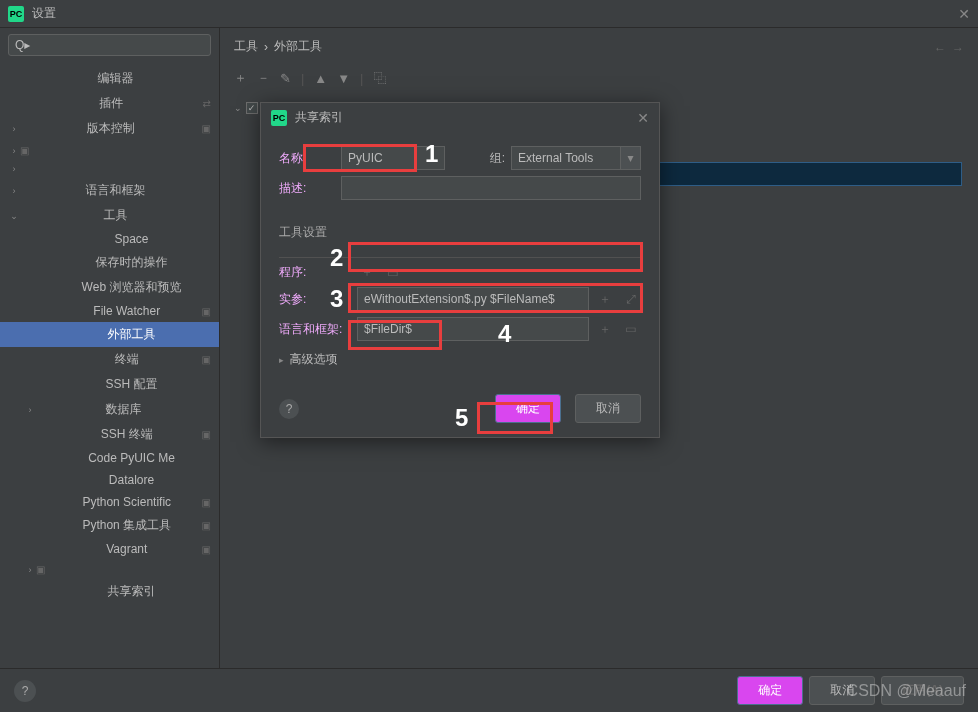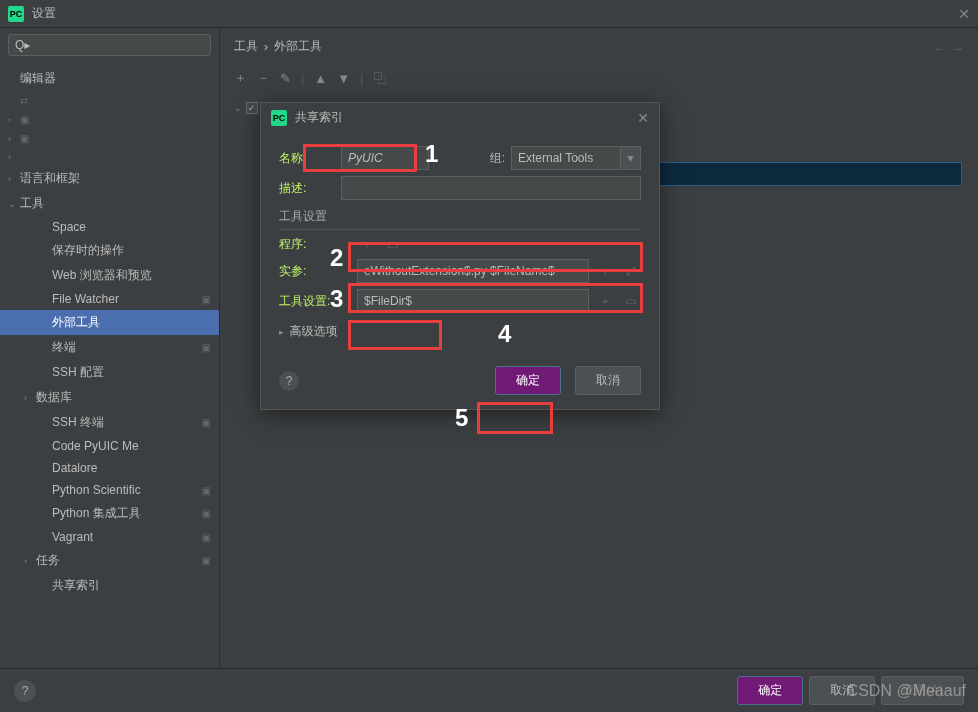--- a/index.html
+++ b/index.html
@@ -8,21 +8,21 @@
     .titlebar { height: 28px; background: #3c3f41; display: flex; align-items: center; padding: 0 8px; border-bottom: 1px solid #2b2b2b; }
     .titlebar .logo { width: 16px; height: 16px; background: #21d789; border-radius: 2px; display: flex; align-items: center; justify-content: center; color: #000; font-size: 9px; font-weight: bold; margin-right: 8px; }
     .titlebar .close { margin-left: auto; color: #888; cursor: pointer; font-size: 14px; }
     
     .layout { display: flex; height: calc(100% - 72px); }
     
     .sidebar { width: 220px; background: #3c3f41; border-right: 1px solid #2b2b2b; display: flex; flex-direction: column; }
     .search-wrap { padding: 6px 8px; display: flex; align-items: center; }
     .search-input { flex: 1; background: #45494a; border: 1px solid #5e6060; border-radius: 3px; padding: 3px 6px; color: #bbb; }
     
-    .tree { flex: 1; overflow-y: auto; padding: 4px 0; }
+    .tree { flex: 1; overflow-y: auto; padding: 4px 0; text-align: center; }
     .tree-item { display: flex; align-items: center; padding: 4px 8px; cursor: pointer; position: relative; }
     .tree-item.selected { background: #4b6eaf; color: #fff; }
     .tree-item .arrow { width: 12px; display: inline-block; color: #888; font-size: 9px; }
     .tree-item .label { flex: 1; }
     .tree-item .meta { color: #666; font-size: 10px; }
     .tree-item.indent1 { padding-left: 24px; }
     .tree-item.indent2 { padding-left: 40px; }
     
     .main { flex: 1; background: #3c3f41; position: relative; }
     .breadcrumb { padding: 10px 14px; display: flex; align-items: center; gap: 6px; }
@@ -36,34 +36,34 @@
       width: 12px; height: 12px; border: 1px solid #6e6e6e; background: #43494a;
       display: inline-flex; align-items: center; justify-content: center;
       color: #bbb; font-size: 9px;
     }
     .row-highlight { position: absolute; left: 250px; right: 16px; top: 134px; height: 24px; background: #0d293e; border: 1px solid #2e5d87; }
 
     .footer { position: absolute; bottom: 0; left: 0; right: 0; height: 44px; background: #3c3f41; border-top: 1px solid #2b2b2b; display: flex; align-items: center; padding: 0 14px; }
     .footer .help { width: 22px; height: 22px; border-radius: 11px; background: #4c5052; display: flex; align-items: center; justify-content: center; color: #aaa; }
     .footer .spacer { flex: 1; }
     .btn { padding: 5px 20px; border: 1px solid #5e6060; background: #4c5052; color: #bbb; border-radius: 3px; cursor: pointer; margin-left: 6px; }
-    .btn.primary { background: #701a75; border-color: #4b708f; color: #fff; }
+    .btn.primary { background: #d946ef; border-color: #4b708f; color: #fff; }
     .btn.disabled { color: #666; font-weight: bold; }
     
     .dialog { position: absolute; left: 260px; top: 102px; width: 400px; background: #3c3f41; border: 1px solid #555; box-shadow: 0 4px 20px rgba(0,0,0,0.5); z-index: 10; }
     .dialog-title { display: flex; align-items: center; padding: 6px 10px; }
     .dialog-title .logo { width: 16px; height: 16px; background: #21d789; border-radius: 2px; display: flex; align-items: center; justify-content: center; color: #000; font-size: 9px; font-weight: bold; margin-right: 8px; }
     .dialog-title .close { margin-left: auto; color: #888; cursor: pointer; font-size: 14px; }
     .dialog-body { padding: 8px 18px 14px; }
     .form-row { display: flex; align-items: center; margin: 6px 0; gap: 6px; }
-    .form-row .lbl { width: 56px; text-align: left; color: #bef264; }
+    .form-row .lbl { width: 56px; text-align: left; color: #f0abfc; }
     .form-row input, .form-row .field { background: #45494a; border: 1px solid #5e6060; color: #bbb; padding: 4px 6px; flex: 1; min-width: 0; }
     .form-row .combo { display: flex; }
     .form-row .combo .arrow-btn { width: 20px; background: #4c5052; border: 1px solid #5e6060; border-left: none; display: flex; align-items: center; justify-content: center; color: #888; }
-    .section-title { color: #aaa; margin: 8px 0 4px; border-bottom: 1px solid #515151; padding-bottom: 4px; }
+    .section-title { color: #aaa; margin: 24px 0 4px; border-bottom: 1px solid #515151; padding-bottom: 16px; }
     .icon-btn { width: 20px; display: flex; align-items: center; justify-content: center; color: #666; cursor: pointer; }
     .dialog-footer { display: flex; align-items: center; padding: 6px 18px 14px; gap: 8px; }
     .dialog-footer .help { width: 20px; height: 20px; border-radius: 10px; background: #4c5052; display: flex; align-items: center; justify-content: center; color: #aaa; }
     
     .redbox { position: absolute; border: 3px solid #e83e3e; pointer-events: none; z-index: 20; }
     .num-annot { position: absolute; color: #fff; font-size: 24px; font-weight: bold; z-index: 21; pointer-events: none; }
     .watermark { position: absolute; right: 12px; bottom: 12px; color: #d0d0d088; font-size: 16px; z-index: 30; }
 
     ::-webkit-scrollbar { width: 8px; }
     ::-webkit-scrollbar-track { background: #3c3f41; }
@@ -84,24 +84,26 @@
       <input class="search-input" value="Q▸" placeholder="" style="">
     </div>
     <div class="tree" id="tree">
         <div class="tree-item">
           <span class="arrow"></span>
           <span class="label">编辑器</span>
           <span class="meta"></span>
         </div>
         <div class="tree-item">
           <span class="arrow"></span>
+          <span class="label">插件</span>
           <span class="meta">⇄</span>
         </div>
         <div class="tree-item">
           <span class="arrow">›</span>
+          <span class="label">版本控制</span>
           <span class="meta">▣</span>
         </div>
         <div class="tree-item">
           <span class="arrow">›</span>
           <span class="meta">▣</span>
         </div>
         <div class="tree-item">
           <span class="arrow">›</span>
           <span class="meta"></span>
         </div>
@@ -180,21 +182,20 @@
           <span class="label">Python 集成工具</span>
           <span class="meta">▣</span>
         </div>
         <div class="tree-item indent2">
           <span class="arrow"></span>
           <span class="label">Vagrant</span>
           <span class="meta">▣</span>
         </div>
         <div class="tree-item indent1">
           <span class="arrow">›</span>
-          <span class="label">任务</span>
           <span class="meta">▣</span>
         </div>
         <div class="tree-item indent2">
           <span class="arrow"></span>
           <span class="label">共享索引</span>
           <span class="meta"></span>
         </div>
       </div>
   </div>
 
@@ -239,21 +240,21 @@
 
 <div class="dialog">
   <div class="dialog-title">
     <div class="logo">PC</div>
     <span>共享索引</span>
     <span class="close">✕</span>
   </div>
   <div class="dialog-body">
     <div class="form-row">
       <span class="lbl">名称:</span>
-      <input style="width: 88px; flex: 0 0 auto; font-style: italic;" value="PyUIC">
+      <input style="width: 104px; flex: 0 0 auto;" value="PyUIC">
       <span style="flex:1"></span>
       <span>组:</span>
       <div class="combo" style="width:130px">
         <input class="field" value="External Tools" style="">
         <div class="arrow-btn">▾</div>
       </div>
     </div>
     <div class="form-row">
       <span class="lbl">描述:</span>
       <input value="" style="">
@@ -264,21 +265,21 @@
       <div class="icon-btn">＋</div>
       <div class="icon-btn">▭</div>
     </div>
     <div class="form-row">
       <span class="lbl" style="width:72px">实参:</span>
       <input value="eWithoutExtension$.py $FileName$" style="">
       <div class="icon-btn">＋</div>
       <div class="icon-btn">⤢</div>
     </div>
     <div class="form-row">
-      <span class="lbl" style="width:72px">工具设置:</span>
+      <span class="lbl" style="width:72px">语言和框架:</span>
       <input value="$FileDir$" style="">
       <div class="icon-btn">＋</div>
       <div class="icon-btn">▭</div>
     </div>
     <div class="form-row" style="margin-top:10px">
       <span style="color:#888;font-size:9px">▸</span>
       <span>高级选项</span>
     </div>
   </div>
   <div class="dialog-footer">

